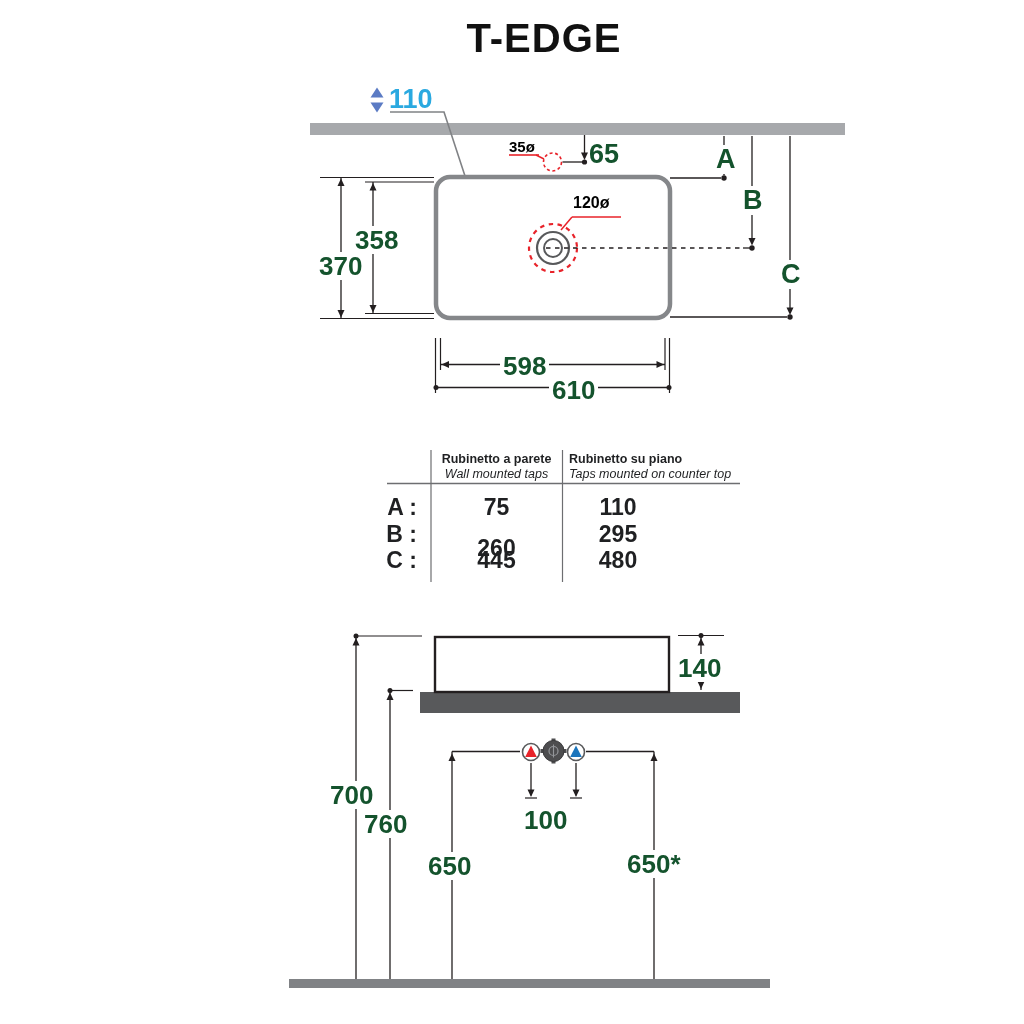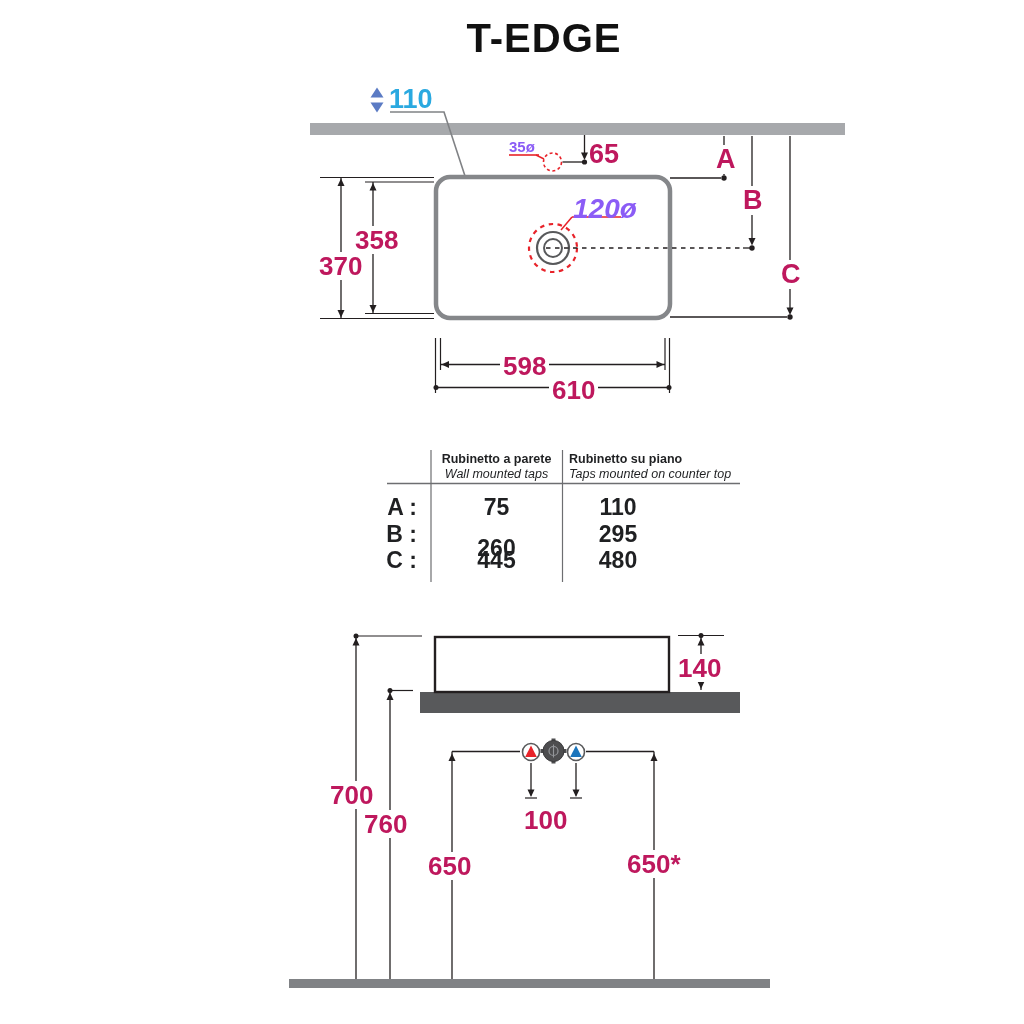--- a/index.html
+++ b/index.html
@@ -1,21 +1,21 @@
 <!DOCTYPE html>
 <html><head>
 <meta charset="utf-8">
 <style>
   html,body{margin:0;padding:0;background:#ffffff;}
   #page{position:relative;width:1024px;height:1024px;background:#fff;overflow:hidden;
         font-family:"Liberation Sans", sans-serif;color:#1f2022;margin-left:32px;}
   svg{position:absolute;left:0;top:0;}
-  .lbl{position:absolute;font-weight:bold;font-size:26px;line-height:1;white-space:nowrap;color:#be185d;z-index:3;}
+  .lbl{position:absolute;font-weight:bold;font-size:26px;line-height:1;white-space:nowrap;color:#14532d;z-index:3;}
   .mask{background:#ffffff;padding:1px 3px;}
-  .red{color:#8b5cf6;}
+  .red{color:#000000;}
   .cyan{color:#2aa9e0;}
   #title{position:absolute;left:0;top:16px;width:1024px;text-align:center;
          font-size:40px;font-weight:bold;letter-spacing:1px;color:#111;z-index:3;}
   
   .th{position:absolute;z-index:3;font-size:12.5px;line-height:15px;color:#1f2022;}
   .th .t1{font-weight:bold;}
   .th .t2{font-style:italic;}
   .cell{position:absolute;z-index:3;font-size:23px;font-weight:bold;line-height:1;color:#1f2022;}
   .rowlbl{text-align:right;}
   .ctr{text-align:center;}
@@ -189,21 +189,21 @@
 
       <rect x="257" y="979" width="481" height="9" fill="#808285"></rect>
     </g>
   </svg>
 
   <div id="title">T-EDGE</div>
 
   <div class="lbl cyan" style="left:357px;top:86px;font-size:27px;">110</div>
   <div class="lbl red" style="left:477px;top:139px;font-size:15px;">35ø</div>
   <div class="lbl" style="left:557px;top:141px;font-size:27px;">65</div>
-  <div class="lbl red" style="left:541px;top:195px;font-size:28px;font-style:italic;">120ø</div>
+  <div class="lbl red" style="left:541px;top:195px;font-size:16px;">120ø</div>
   <div class="lbl mask" style="left:320px;top:226px;">358</div>
   <div class="lbl mask" style="left:284px;top:252px;">370</div>
   <div class="lbl mask" style="left:468px;top:352px;">598</div>
   <div class="lbl mask" style="left:517px;top:376px;text-align:center;">610</div>
   <div class="lbl mask" style="left:681px;top:145px;font-size:27px;">A</div>
   <div class="lbl mask" style="left:708px;top:186px;font-size:27px;">B</div>
   <div class="lbl mask" style="left:746px;top:260px;font-size:27px;">C</div>
 
   <div class="th" style="left:399px;top:452px;width:131px;text-align:center;">
     <div class="t1">Rubinetto a parete</div>

